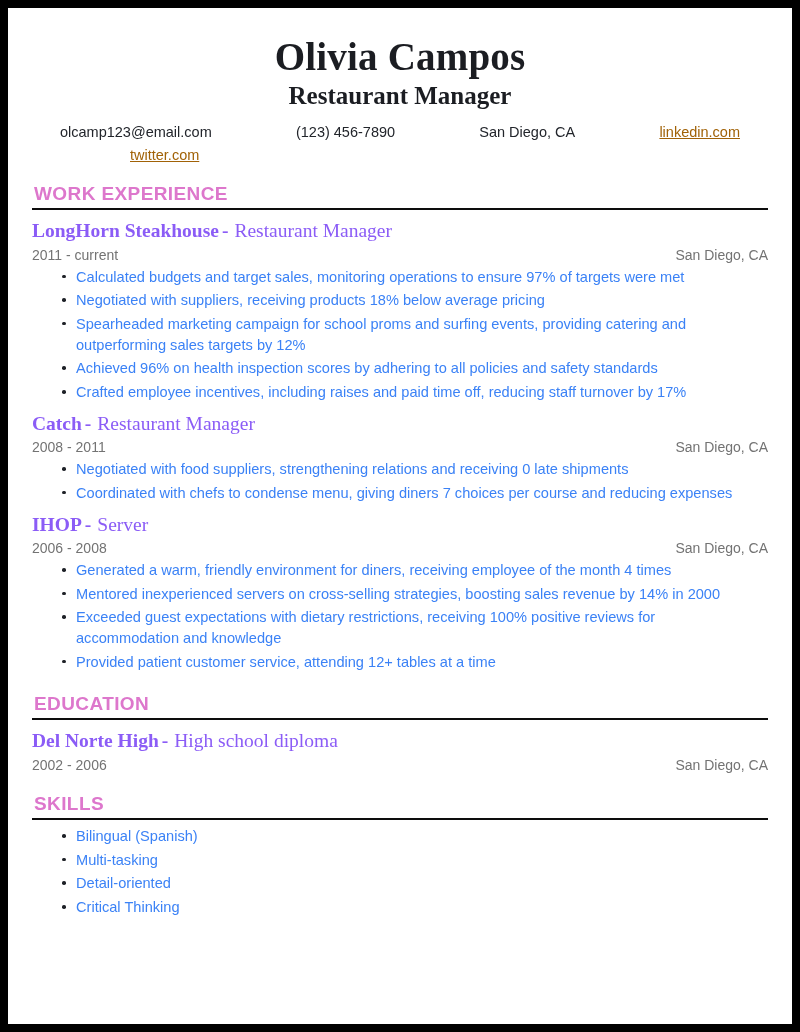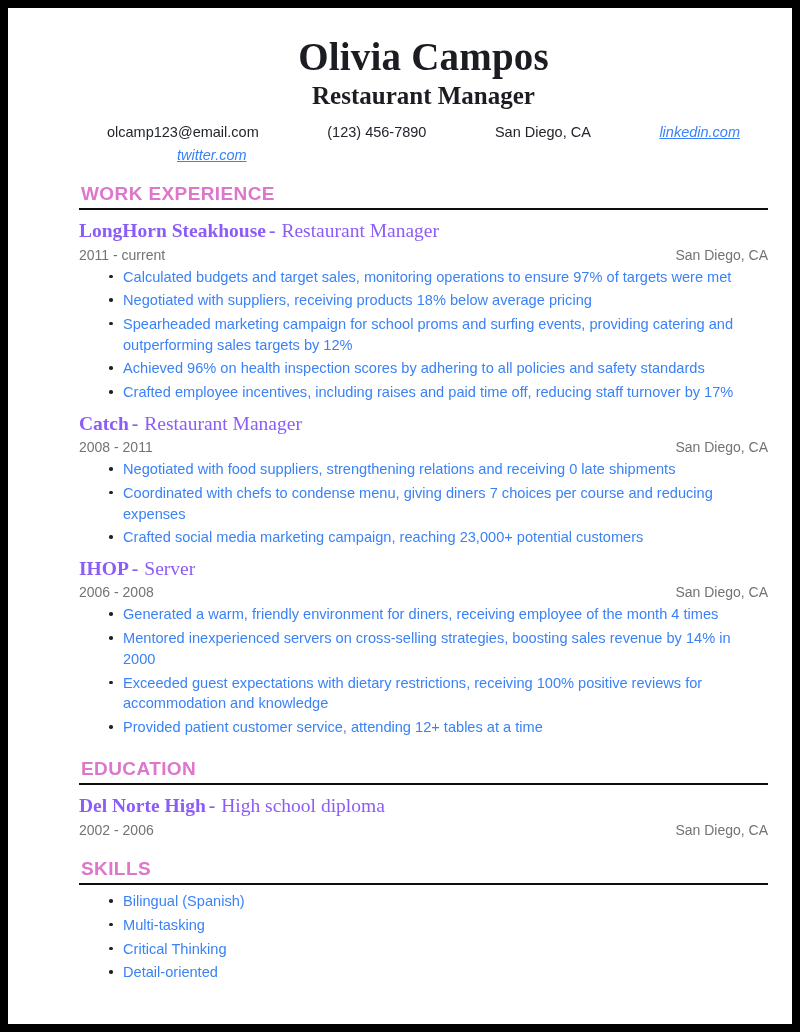--- a/index.html
+++ b/index.html
@@ -19,21 +19,20 @@
     top: 8px;
     width: 784px;
     height: 1016px;
     background: #ffffff;
     overflow: hidden;
     box-sizing: border-box;
   }
   .inner {
     padding: 24px 24px 0 24px;
     box-sizing: border-box;
-    margin-left: 47px;
   }
 
   
   .resume-name {
     font-family: "Liberation Serif", serif;
     font-weight: bold;
     font-size: 39px;
     line-height: 1.08;
     text-align: center;
     color: #1b1d22;
@@ -58,25 +57,24 @@
     padding: 0 28px;
     box-sizing: border-box;
     font-size: 14.5px;
     color: #22252b;
     row-gap: 6px;
   }
   .contact-item {
     white-space: nowrap;
   }
   .contact-link {
-    color: #3b82f6;
+    color: #a16207;
     text-decoration: underline;
     white-space: nowrap;
     cursor: pointer;
-    font-style: italic;
   }
   .contact-row-second {
     display: flex;
     justify-content: flex-start;
     padding: 0 28px;
     margin-top: 7px;
     box-sizing: border-box;
     font-size: 14.5px;
   }
   .contact-row-second .spacer { width: 70px; }
@@ -195,21 +193,20 @@
         <p class="entry-head">
           <span class="entry-org">Catch</span><span class="entry-sep">-</span><span class="entry-role">Restaurant Manager</span>
         </p>
         <div class="entry-meta">
           <span>2008 - 2011</span>
           <span>San Diego, CA</span>
         </div>
         <ul class="bullets wide">
           <li>Negotiated with food suppliers, strengthening relations and receiving 0 late shipments</li>
           <li>Coordinated with chefs to condense menu, giving diners 7 choices per course and reducing expenses</li>
-          <li>Crafted social media marketing campaign, reaching 23,000+ potential customers</li>
         </ul>
       </div>
 
       <div class="entry">
         <p class="entry-head">
           <span class="entry-org">IHOP</span><span class="entry-sep">-</span><span class="entry-role">Server</span>
         </p>
         <div class="entry-meta">
           <span>2006 - 2008</span>
           <span>San Diego, CA</span>
@@ -238,19 +235,19 @@
       </div>
     </div>
 
     <div class="section">
       <div class="section-heading">SKILLS</div>
       <div class="rule"></div>
 
       <ul class="bullets skills-list">
         <li>Bilingual (Spanish)</li>
         <li>Multi-tasking</li>
+        <li>Detail-oriented</li>
         <li>Critical Thinking</li>
-        <li>Detail-oriented</li>
       </ul>
     </div>
 
   </div>
 </div>
 
 </body></html>

